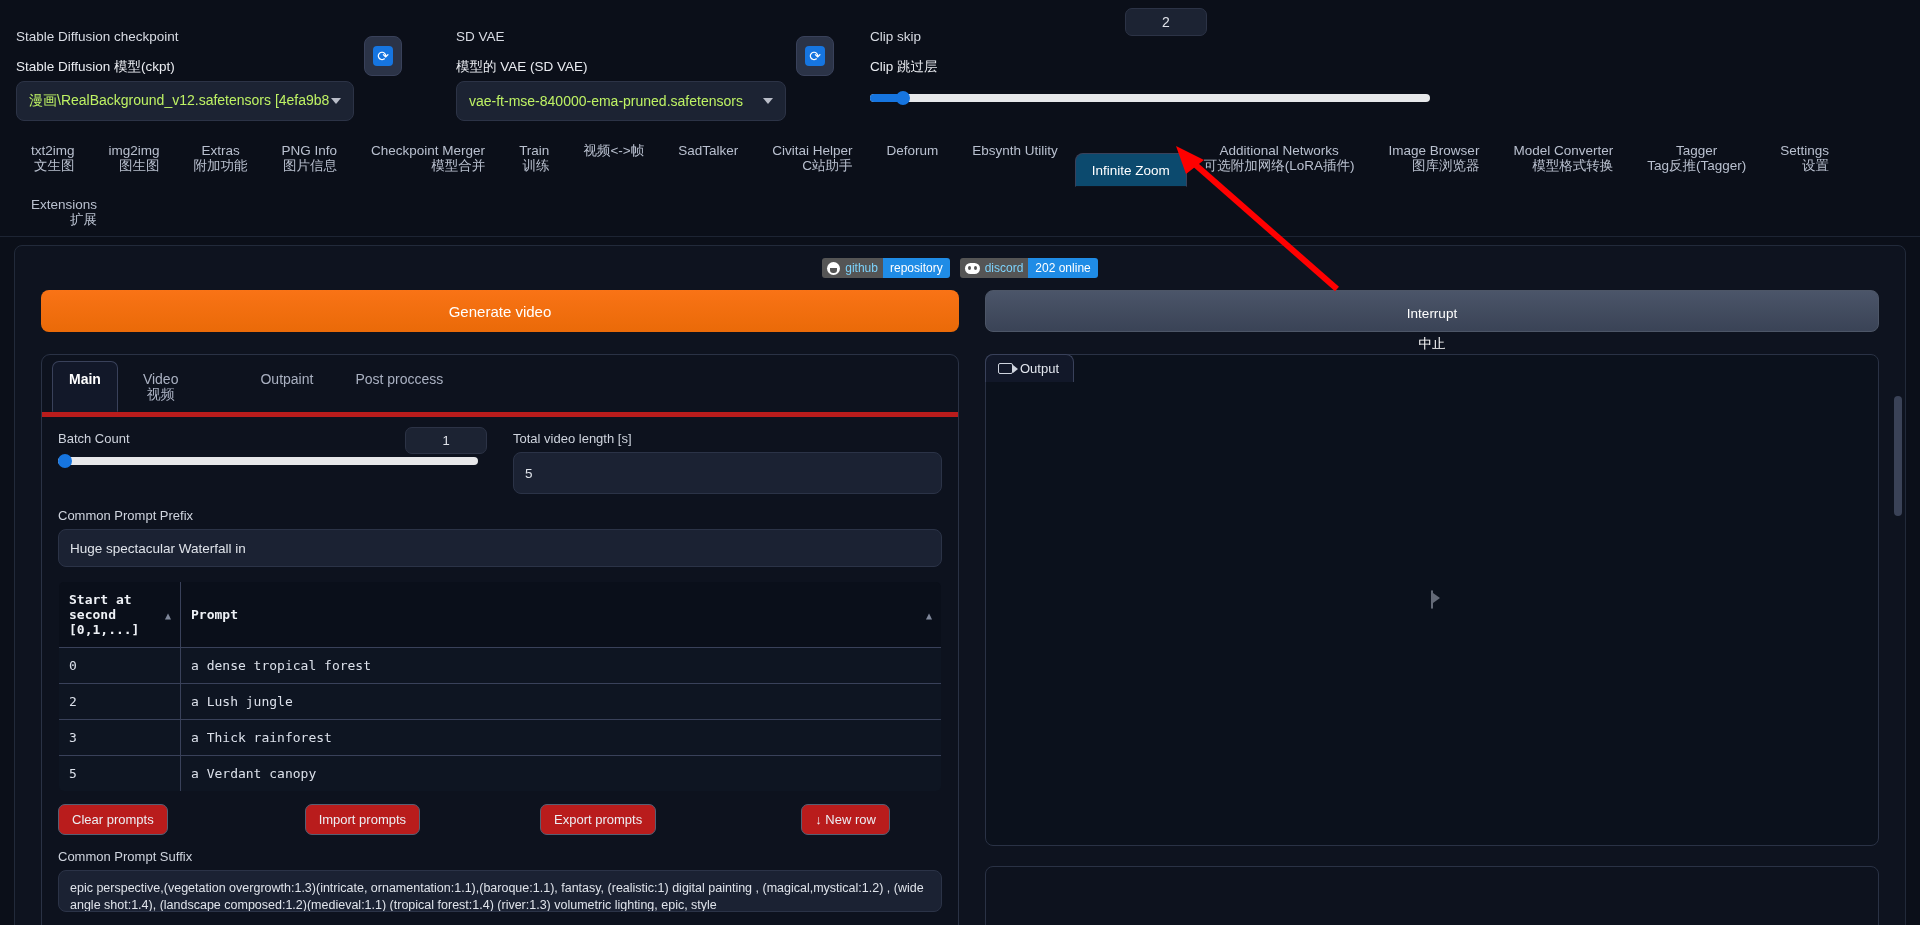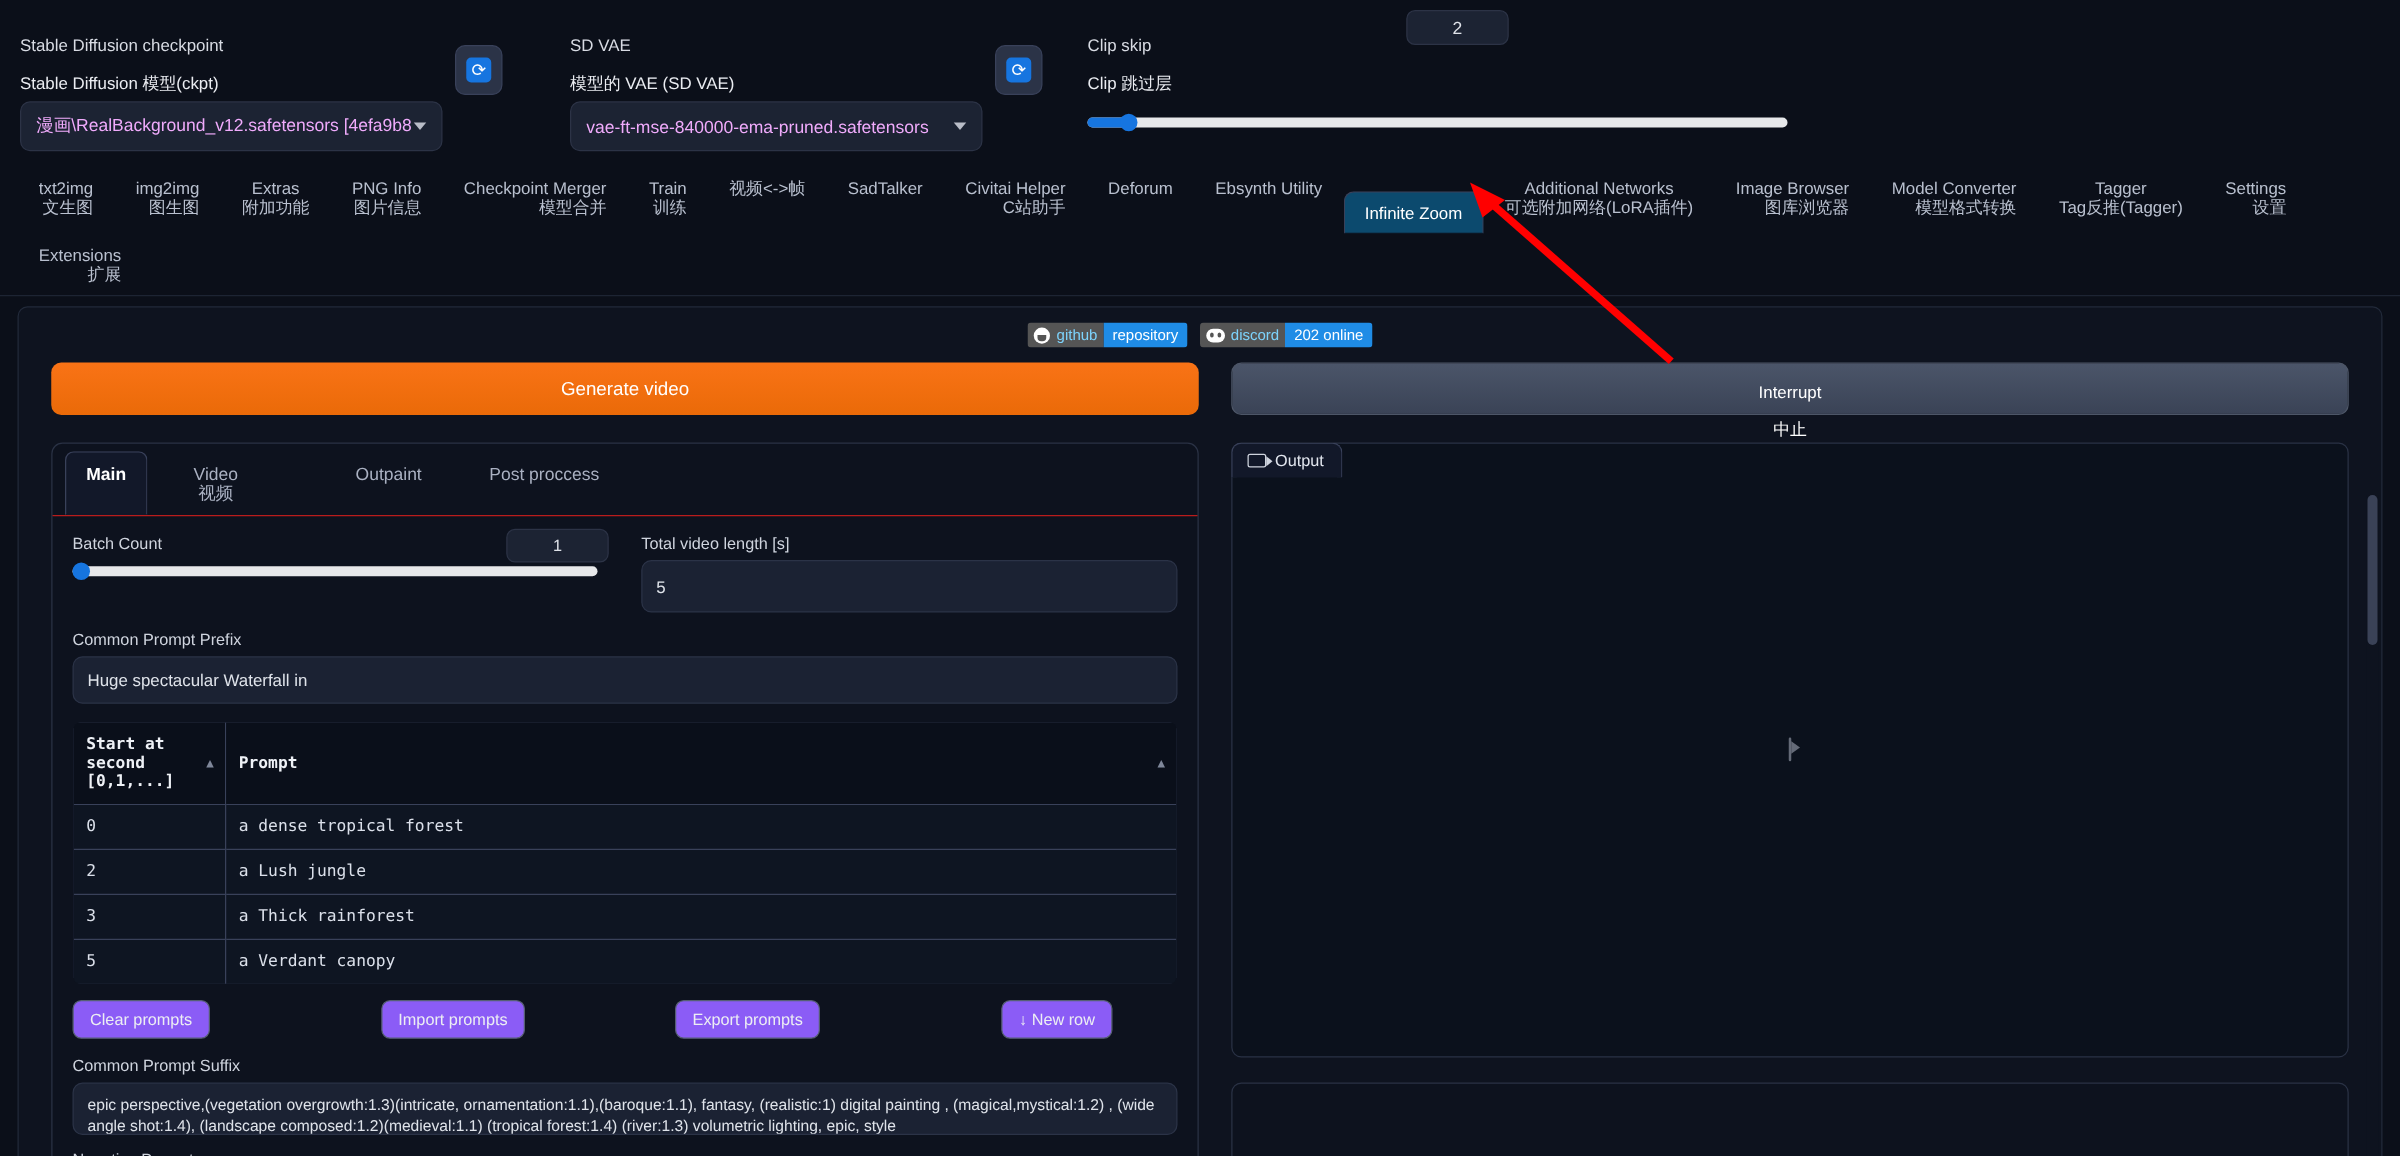--- a/index.html
+++ b/index.html
@@ -22,21 +22,21 @@
   .qs-label { font-size: 13.5px; line-height: 15px; color: #d8dbe3; white-space: pre-line; }
   .qs-label .cn { color: #eaecf1; }
   .qs-ctl {
     margin-top: 7px;
     height: 40px;
     background: #1c2333;
     border: 1px solid #2c3346;
     border-radius: 8px;
     display: flex; align-items: center;
     padding: 0 12px;
-    font-size: 14px; color: #f0abfc;
+    font-size: 14px; color: #bef264;
     position: relative;
   }
   .qs-ctl .val { overflow: hidden; white-space: nowrap; text-overflow: clip; }
   .caret {
     margin-left: auto; width: 0; height: 0;
     border-left: 5px solid transparent; border-right: 5px solid transparent;
     border-top: 6px solid #b9bdc8;
   }
   .ckpt-box { width: 338px; }
   .vae-box { width: 330px; }
@@ -138,21 +138,21 @@
     cursor: pointer;
   }
 
   .panel {
     margin-top: 22px;
     border: 1px solid #2a3245;
     border-radius: 9px;
     background: #0d121e;
     padding: 0;
   }
-  .sub-tabs { display:flex; padding: 6px 10px 0 10px; border-bottom:1px solid #b91c1c; gap: 20px; }
+  .sub-tabs { display:flex; padding: 6px 10px 0 10px; border-bottom:5px solid #b91c1c; gap: 8px; }
   .sub-tab {
     padding: 10px 16px 9px 16px; font-size: 14px; color:#aab1c2; cursor:pointer;
     border:1px solid transparent; border-radius: 7px 7px 0 0; white-space: pre-line;
     text-align:center; line-height:15px;
   }
   .sub-tab.active { color:#fff; font-weight:bold; background:#121829; border-color:#39415a; border-bottom-color:#121829; }
 
   .panel-body { padding: 14px 16px 16px 16px; }
   .row2 { display:flex; gap: 8px; }
   .half { width: 440px; }
@@ -188,21 +188,21 @@
   table.prompts th .sortarrow { position:absolute; right:9px; top:50%; transform:translateY(-50%); color:#7f879a; font-size:10px; }
   table.prompts td {
     background:#0e1522; color:#dbe0ea; font-size:13px; padding: 10px 10px;
     border-bottom:1px solid #39415a;
   }
   table.prompts td.c1 { border-right:1px solid #39415a; width:122px; }
   table.prompts tr:last-child td { border-bottom:none; }
 
   .btnrow { display:flex; align-items:center; margin-top: 12px; }
   .gbtn {
-    background:#8b5cf6; border:1px solid #565f73; border-radius:7px;
+    background:#b91c1c; border:1px solid #565f73; border-radius:7px;
     color:#eceef3; font-size:13px; padding: 7px 13px; cursor:pointer;
   }
   .sp1 { width: 137px; } .sp2 { width: 120px; } .sp3 { width: 145px; }
 
   .suffix-label { font-size:13px; color:#cfd4de; margin-top: 14px; margin-bottom: 6px; }
   .suffix-box {
     background:#1b2233; border:1px solid #2b3347; border-radius:8px;
     font-size:12.5px; color:#dfe3ea; padding: 9px 11px; height: 42px;
     overflow:hidden; line-height: 17px;
   }

